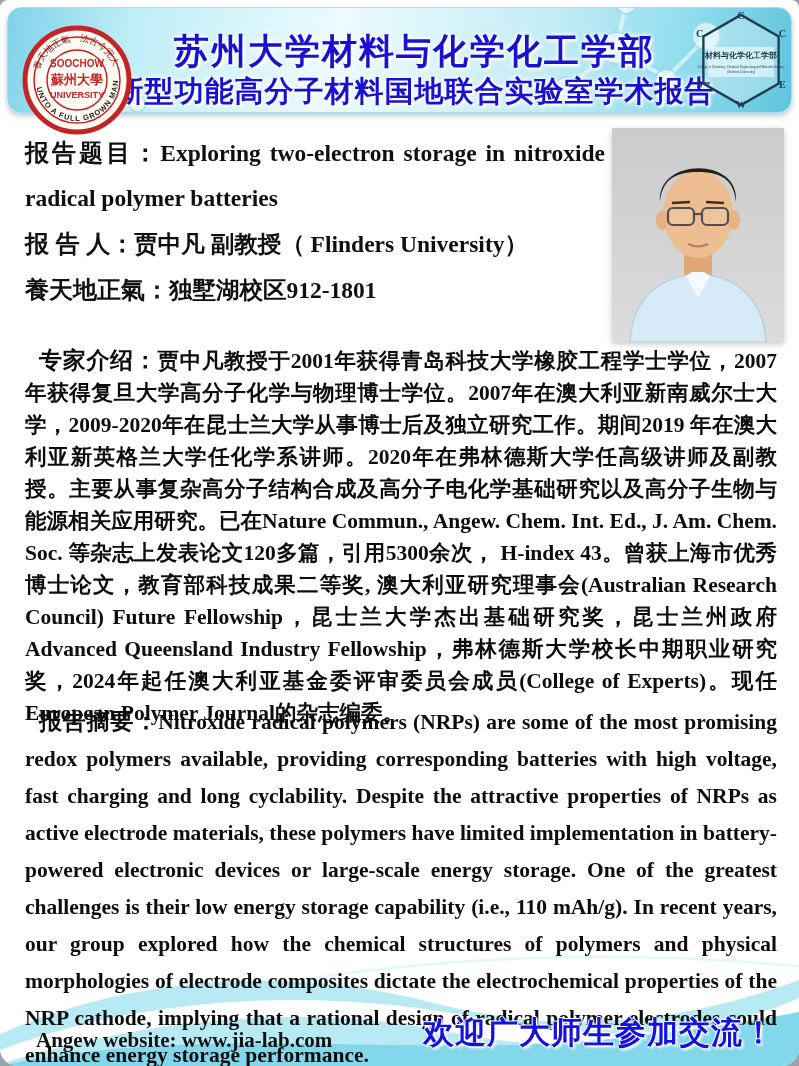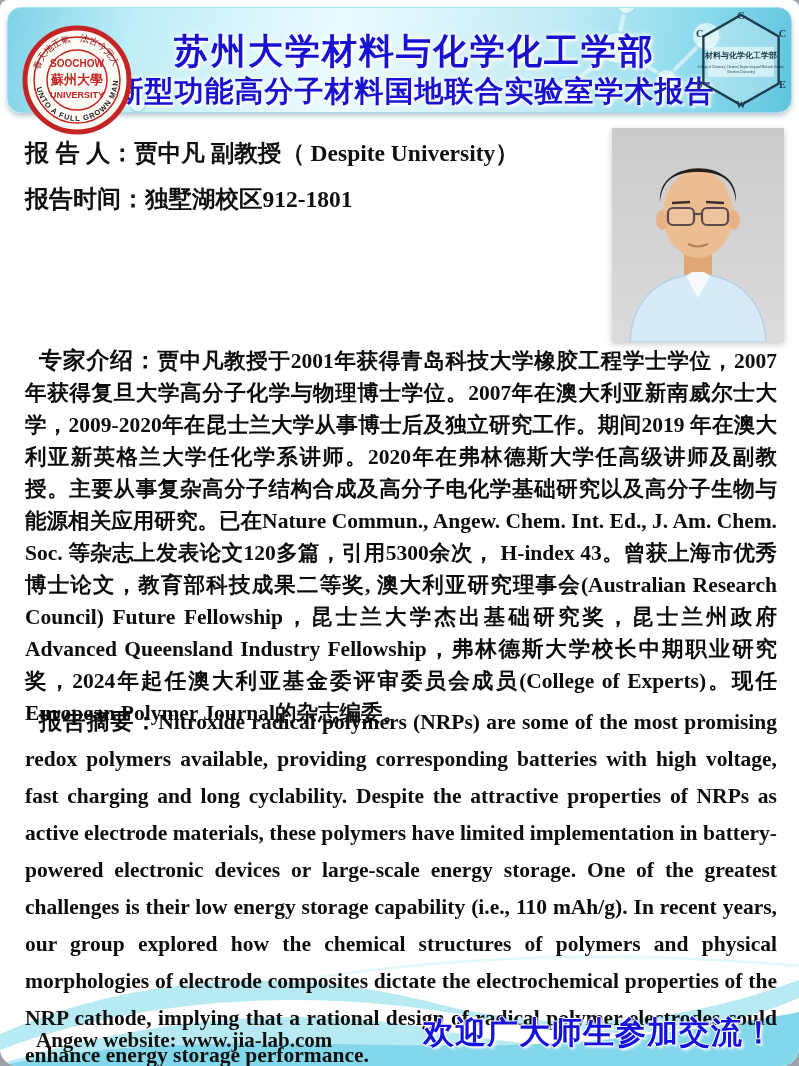--- a/index.html
+++ b/index.html
@@ -100,22 +100,23 @@
     <text x="94" y="82" text-anchor="middle" font-size="11" font-weight="bold" fill="#1e3d4d" font-family="'Liberation Serif',serif">E</text>
     <text x="50" y="103" text-anchor="middle" font-size="11" font-weight="bold" fill="#1e3d4d" font-family="'Liberation Serif',serif">W</text>
     <text x="6" y="82" text-anchor="middle" font-size="11" font-weight="bold" fill="#1e3d4d" font-family="'Liberation Serif',serif">S</text>
     <text x="6" y="28" text-anchor="middle" font-size="11" font-weight="bold" fill="#1e3d4d" font-family="'Liberation Serif',serif">C</text>
     <text x="50" y="50" text-anchor="middle" font-size="8.5" font-weight="bold" fill="#173746">材料与化学化工学部</text>
     <text x="50" y="60" text-anchor="middle" font-size="3.4" fill="#173746">College of Chemistry, Chemical Engineering and Materials Science</text>
     <text x="50" y="66" text-anchor="middle" font-size="3.4" fill="#173746">(Soochow University)</text>
   </svg>
 
   <div class="info">
-    <p class="oneline"><span class="lab">报 告 人：</span><span>贾中凡 副教授（ Despite University）</span></p>
-    <p class="oneline"><span class="lab">报告时间：</span><span>独墅湖校区912-1801</span></p>
+    <p class="title-line"><span class="lab">报告题目：</span><span>Exploring two-electron storage in nitroxide radical polymer batteries</span></p>
+    <p class="oneline"><span class="lab">报 告 人：</span><span>贾中凡 副教授（ Flinders University）</span></p>
+    <p class="oneline"><span class="lab">養天地正氣：</span><span>独墅湖校区912-1801</span></p>
   </div>
 
   <svg class="photo" viewBox="0 0 172 214">
     <defs>
       <linearGradient id="gbg" x1="0" y1="0" x2="0" y2="1">
         <stop offset="0" stop-color="#cbcbcb"></stop>
           <stop offset="1" stop-color="#dcdcdc"></stop>
       </linearGradient>
     </defs>
     <rect width="172" height="214" fill="url(#gbg)"></rect>

